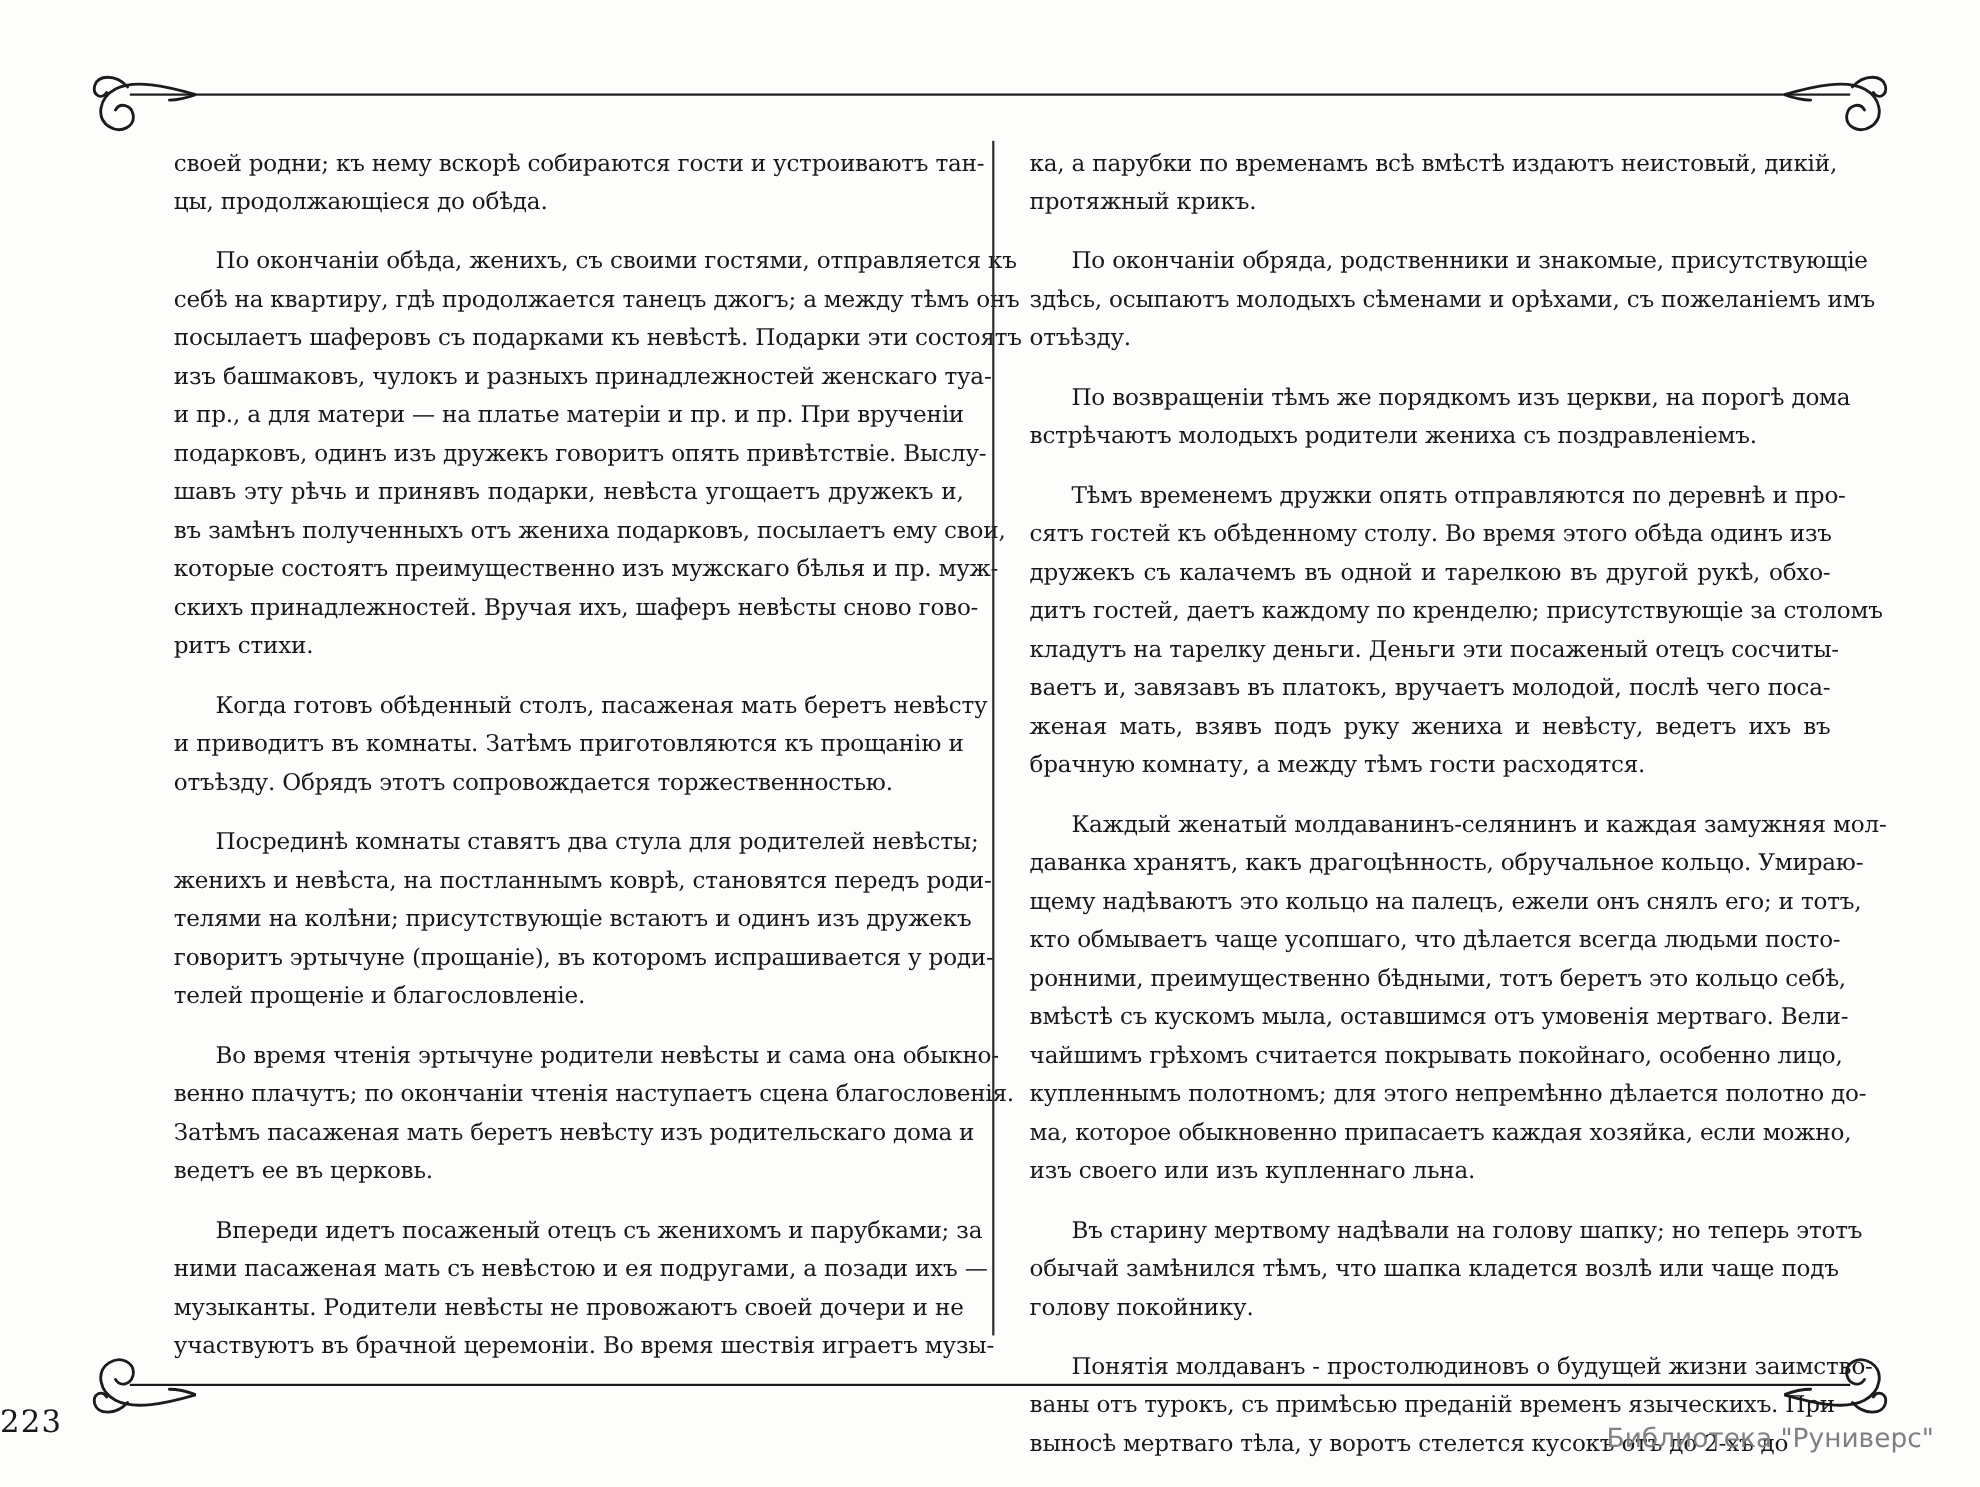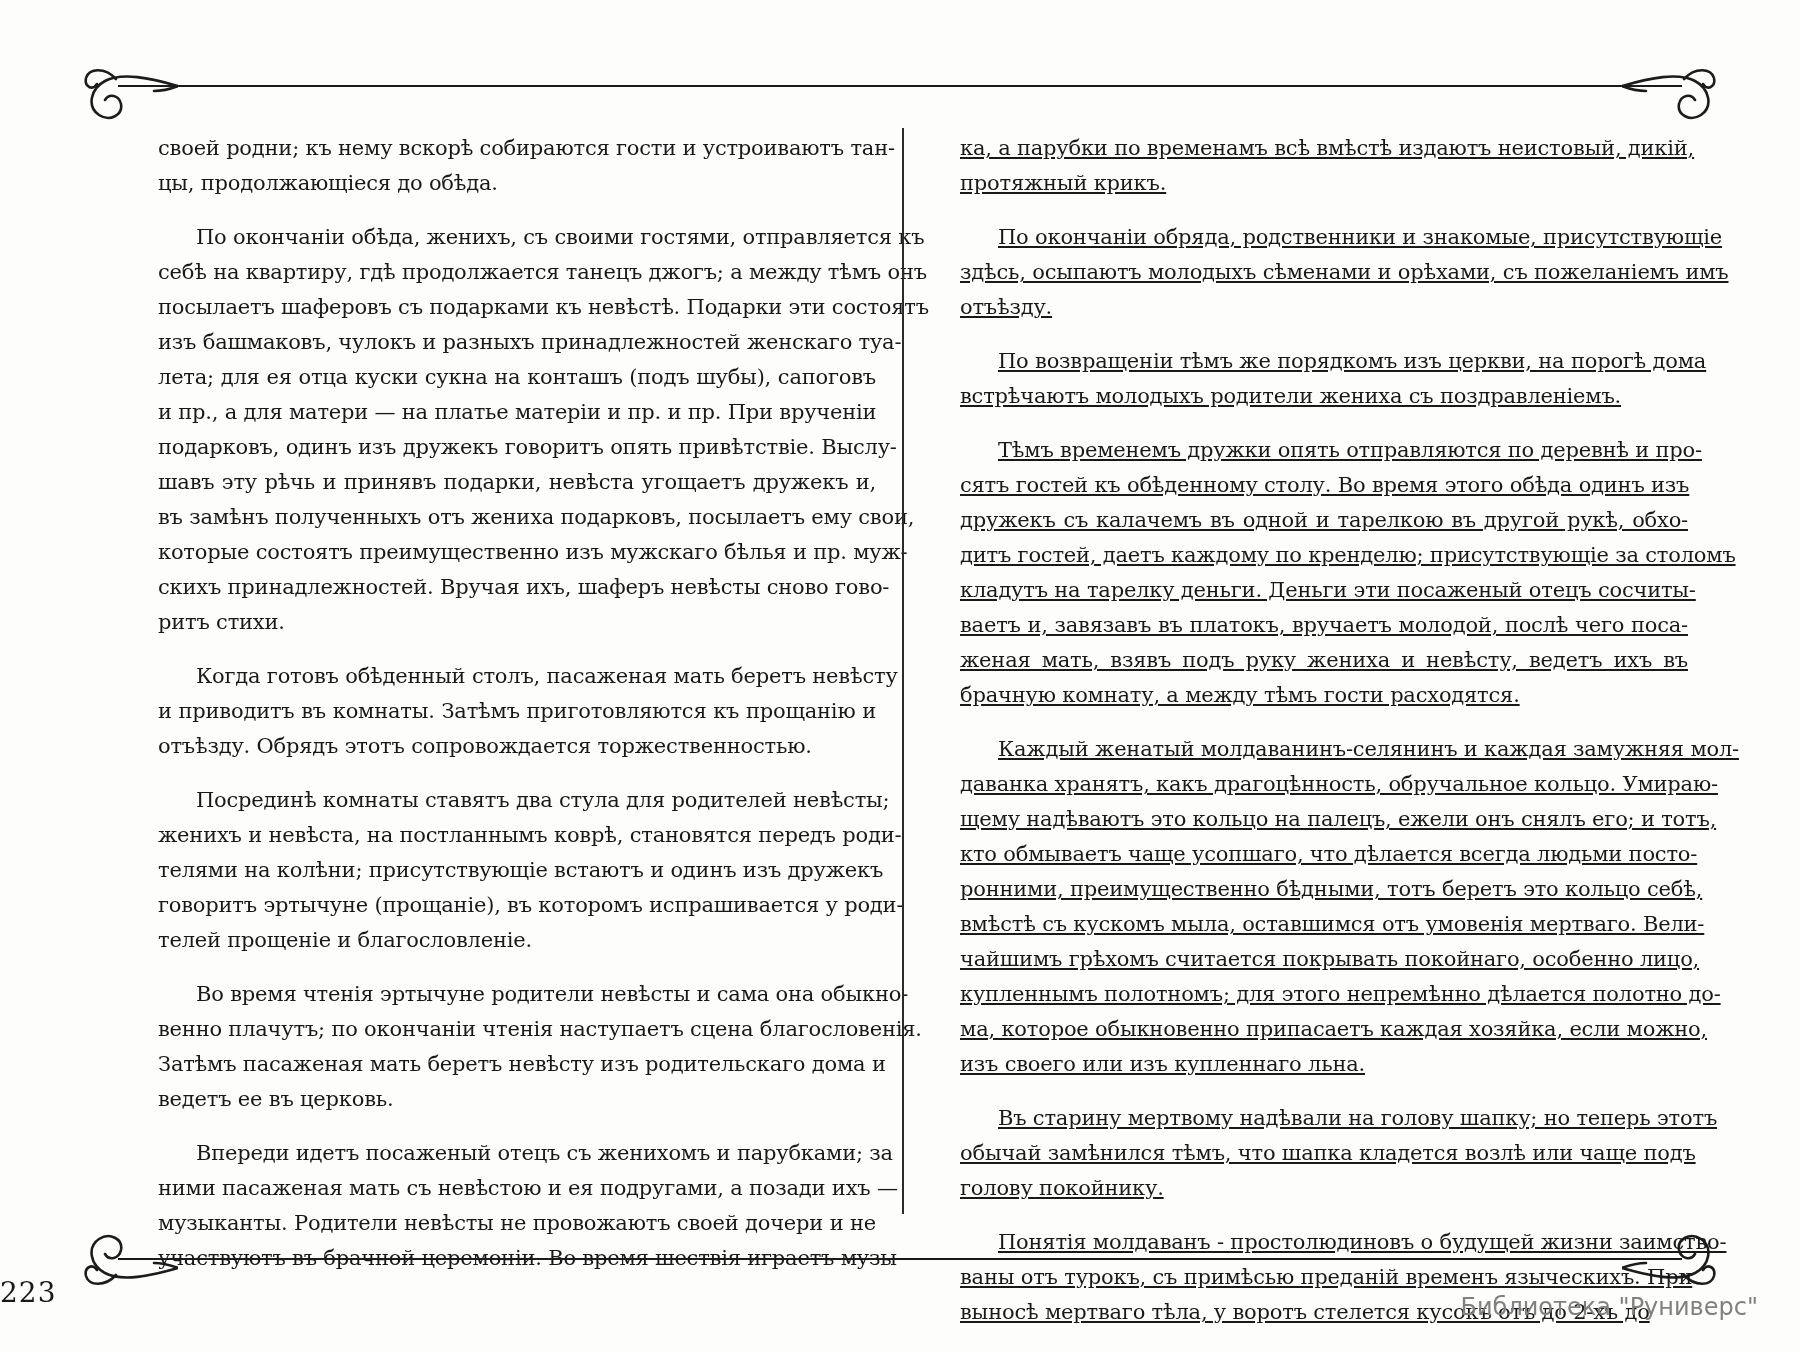--- a/index.html
+++ b/index.html
@@ -24,21 +24,21 @@
   .ornament.tr { left: 1622px; top: 62px; transform: scaleX(-1); }
   .ornament.bl { left: 78px;  top: 1212px; transform: scaleY(-1); }
   .ornament.br { left: 1622px; top: 1212px; transform: scale(-1,-1); }
   .column {
     position: absolute;
     top: 131px;
     font-size: 21px;
     letter-spacing: -0.2px;
   }
   .column.left  { left: 158px; width: 718px; }
-  .column.right { left: 960px; width: 728px; text-decoration: underline; }
+  .column.right { left: 936px; width: 728px; }
   .para { margin-top: 19px; }
   .para:first-child { margin-top: 0; }
   .line {
     white-space: nowrap;
     line-height: 35px;
     text-align: justify;
     text-align-last: justify;
   }
   .line.para-last { text-align-last: left; }
   .line.indent { text-indent: 38px; }
@@ -103,21 +103,20 @@
   <div class="column left">
       <div class="para">
         <div class="line">своей родни; къ нему вскорѣ собираются  гости и устроиваютъ тан-</div>
         <div class="line para-last">цы, продолжающіеся до обѣда.</div>
       </div>
       <div class="para">
         <div class="line indent">По окончаніи  обѣда, женихъ, съ  своими гостями,  отправляется къ</div>
         <div class="line">себѣ на квартиру, гдѣ продолжается танецъ джогъ; а  между  тѣмъ  онъ</div>
         <div class="line">посылаетъ шаферовъ съ подарками къ невѣстѣ. Подарки эти состоятъ</div>
         <div class="line">изъ башмаковъ, чулокъ и разныхъ принадлежностей женскаго туа-</div>
-        <div class="line">лета; для ея отца куски сукна на конташъ (подъ шубы), сапоговъ</div>
         <div class="line">и пр., а для матери — на платье матеріи и пр. и пр. При врученіи</div>
         <div class="line">подарковъ, одинъ изъ дружекъ говоритъ опять привѣтствіе. Выслу-</div>
         <div class="line">шавъ эту рѣчь и принявъ подарки, невѣста угощаетъ дружекъ и,</div>
         <div class="line">въ замѣнъ полученныхъ отъ жениха подарковъ, посылаетъ ему свои,</div>
         <div class="line">которые состоятъ преимущественно изъ мужскаго бѣлья и пр. муж-</div>
         <div class="line">скихъ принадлежностей. Вручая ихъ, шаферъ невѣсты сново гово-</div>
         <div class="line para-last">ритъ стихи.</div>
       </div>
       <div class="para">
         <div class="line indent">Когда готовъ обѣденный столъ, пасаженая мать беретъ невѣсту</div>

